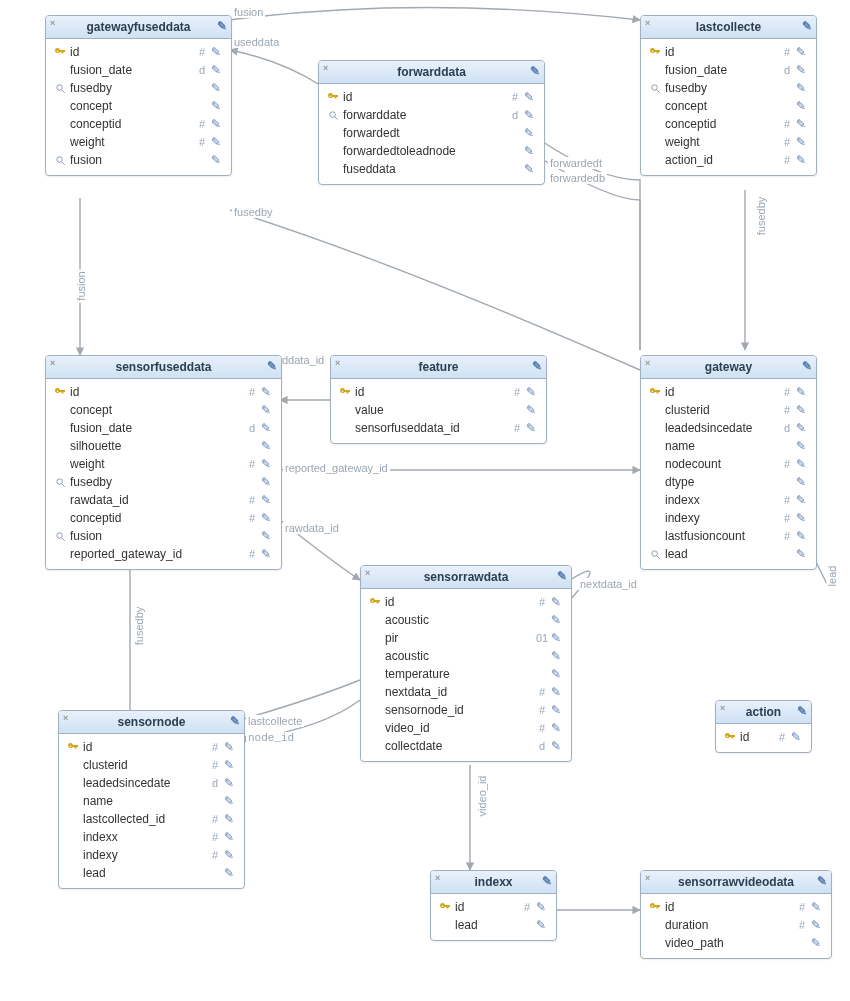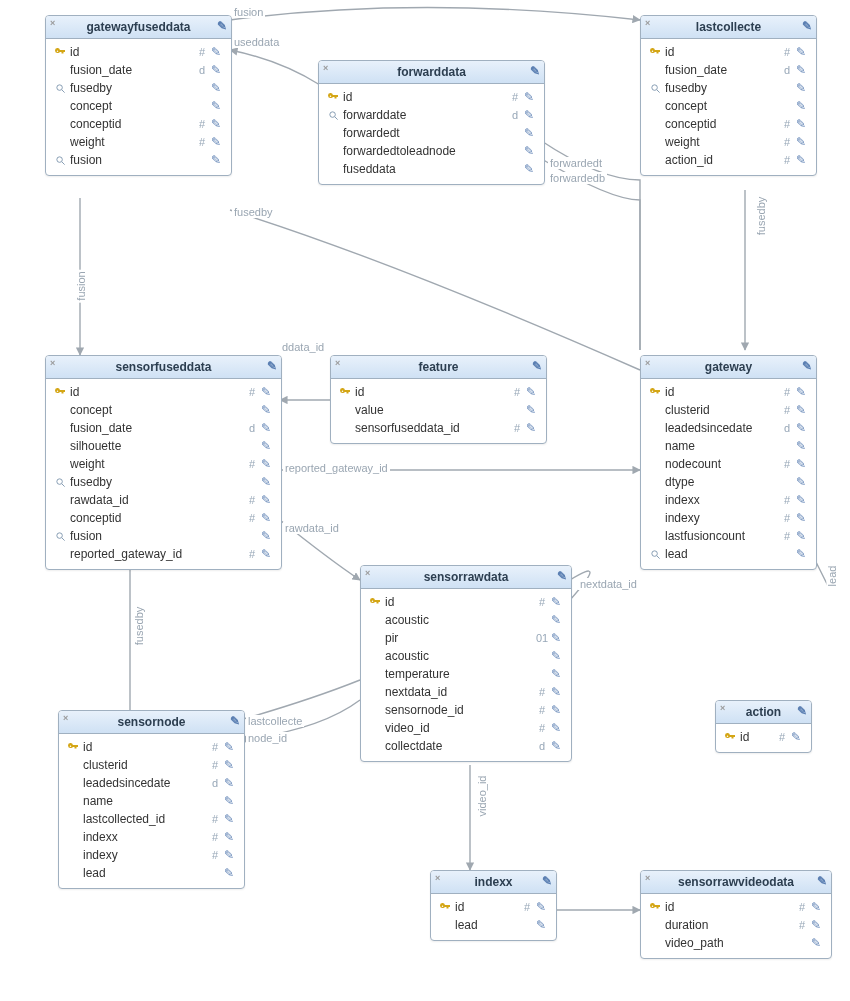--- a/index.html
+++ b/index.html
@@ -150,27 +150,27 @@
   </g>
 </svg>
 
 <div class="rel-label" style="left:232px;top:6px;">fusion</div>
 <div class="rel-label" style="left:232px;top:36px;">useddata</div>
 <div class="rel-label" style="left:232px;top:206px;">fusedby</div>
 <div class="rel-label" style="left:548px;top:157px;">forwardedt</div>
 <div class="rel-label" style="left:548px;top:172px;">forwardedb</div>
 <div class="rel-label" style="left:740px;top:210px;transform:rotate(-90deg);">fusedby</div>
 <div class="rel-label" style="left:64px;top:280px;transform:rotate(-90deg);">fusion</div>
-<div class="rel-label" style="left:280px;top:341px;">ddata_id</div>
+<div class="rel-label" style="left:280px;top:354px;">ddata_id</div>
 <div class="rel-label" style="left:283px;top:462px;">reported_gateway_id</div>
 <div class="rel-label" style="left:283px;top:522px;">rawdata_id</div>
 <div class="rel-label" style="left:118px;top:620px;transform:rotate(-90deg);">fusedby</div>
 <div class="rel-label" style="left:578px;top:578px;">nextdata_id</div>
 <div class="rel-label" style="left:246px;top:715px;">lastcollecte</div>
-<div class="rel-label" style="left:246px;top:732px;">node_id</div>
+<div class="rel-label" style="left:246px;top:732px;font-family:Liberation Mono, monospace;">node_id</div>
 <div class="rel-label" style="left:460px;top:790px;transform:rotate(-90deg);">video_id</div>
 <div class="rel-label" style="left:820px;top:570px;transform:rotate(-90deg);">lead</div>
 
 <div class="table" style="left:45px;top:15px;width:185px;">
   <div class="table-header">
     <span class="header-x">×</span>
     <span>gatewayfuseddata</span>
     <span class="header-pencil pencil-icon">✎</span>
   </div>
   <div class="table-body">

